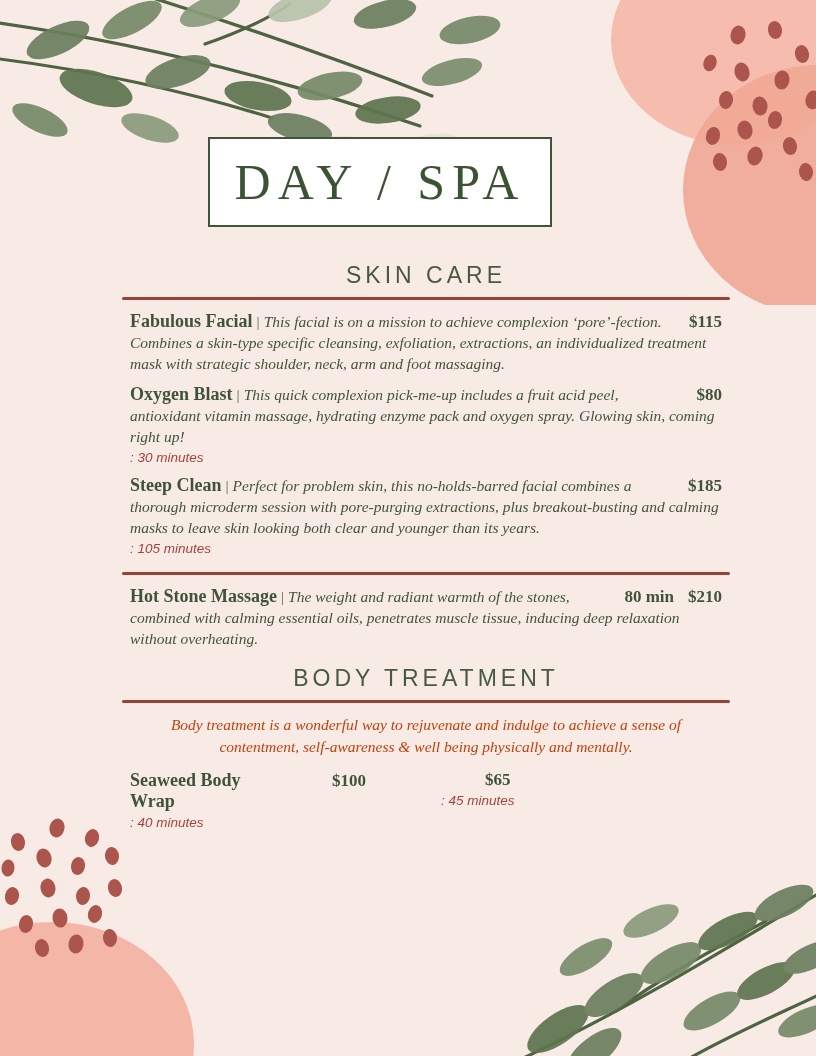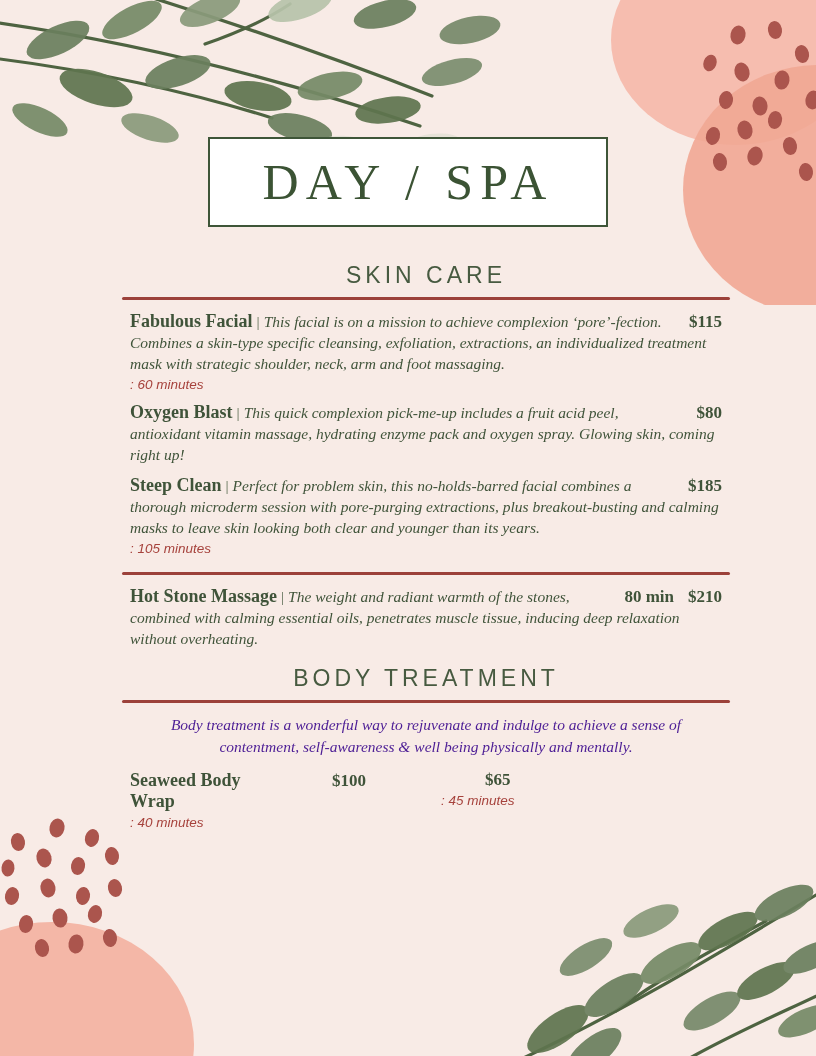--- a/index.html
+++ b/index.html
@@ -8,21 +8,21 @@
     background:#f8ebe6; overflow:hidden;
     font-family:"Liberation Serif", serif;
   }
   .decor { position:absolute; z-index:1; pointer-events:none; }
   .decor.tl { left:0; top:0; }
   .decor.tr { right:0; top:0; }
   .decor.bl { left:0; bottom:0; }
   .decor.br { right:0; bottom:0; }
 
   .title-box {
-    position:absolute; left:208px; top:137px; width:400px; height:90px;
+    position:absolute; left:208px; top:137px; width:344px; height:90px;
     background:#ffffff; border:2px solid #3e5538; box-sizing:border-box;
     display:flex; align-items:center; justify-content:center; z-index:2;
   }
   .title-box h1 {
     margin:0; font-family:"Liberation Serif", serif; font-weight:400;
     font-size:50px; letter-spacing:7px; color:#3b5334; white-space:nowrap;
   }
 
   .content { position:absolute; left:122px; top:262px; width:608px; z-index:2; }
   section { margin-bottom:16px; }
@@ -39,21 +39,21 @@
   .price { float:right; font-style:normal; font-weight:700; font-size:17px; margin-left:14px; }
   .price-group { float:right; font-style:normal; margin-left:14px; white-space:nowrap; }
   .price-group span { font-weight:700; font-size:17px; }
   .price-group .dur-label { margin-right:14px; }
   .duration {
     font-family:"Liberation Sans", sans-serif; font-style:italic;
     font-size:13.5px; color:#a6423c; margin-top:3px;
   }
   .intro {
     margin:0 0 12px; padding:0 14px; font-style:italic; font-size:15.5px;
-    line-height:22px; text-align:center; color:#4c1d95;
+    line-height:22px; text-align:center; color:#c2410c;
   }
   .cols { display:flex; justify-content:space-between; padding:0 8px;gap:36px; }
   .col.c1 { width:236px; } .col.c2 { width:281px; }
   .col-head { display:flex; justify-content:space-between; align-items:baseline; color:#3f5339; }
   .col-name { font-weight:700; font-size:18px; }
   .col-price { font-weight:700; font-size:17px;margin-left:44px; }
 </style>
 </head>
 <body>
 
@@ -163,28 +163,28 @@
 
     <section>
       <h2>SKIN CARE</h2>
       <div class="rule"></div>
 
       <div class="item">
         <p>
           <span class="price">$115</span>
           <span class="iname">Fabulous Facial</span><span class="sep">|</span><span>This facial is on a mission to achieve complexion ‘pore’-fection. Combines a skin-type specific cleansing, exfoliation, extractions, an individualized treatment mask with strategic shoulder, neck, arm and foot massaging.</span>
         </p>
-        <div class="duration">: 60 minutes</div>
       </div>
 
       <div class="item">
         <p>
           <span class="price">$80</span>
           <span class="iname">Oxygen Blast</span><span class="sep">|</span><span>This quick complexion pick-me-up includes a fruit acid peel, antioxidant vitamin massage, hydrating enzyme pack and oxygen spray. Glowing skin, coming right up!</span>
         </p>
+        <div class="duration">: 30 minutes</div>
       </div>
 
       <div class="item">
         <p>
           <span class="price">$185</span>
           <span class="iname">Steep Clean</span><span class="sep">|</span><span>Perfect for problem skin, this no-holds-barred facial combines a thorough microderm session with pore-purging extractions, plus breakout-busting and calming masks to leave skin looking both clear and younger than its years.</span>
         </p>
         <div class="duration">: 105 minutes</div>
       </div>
     </section>

